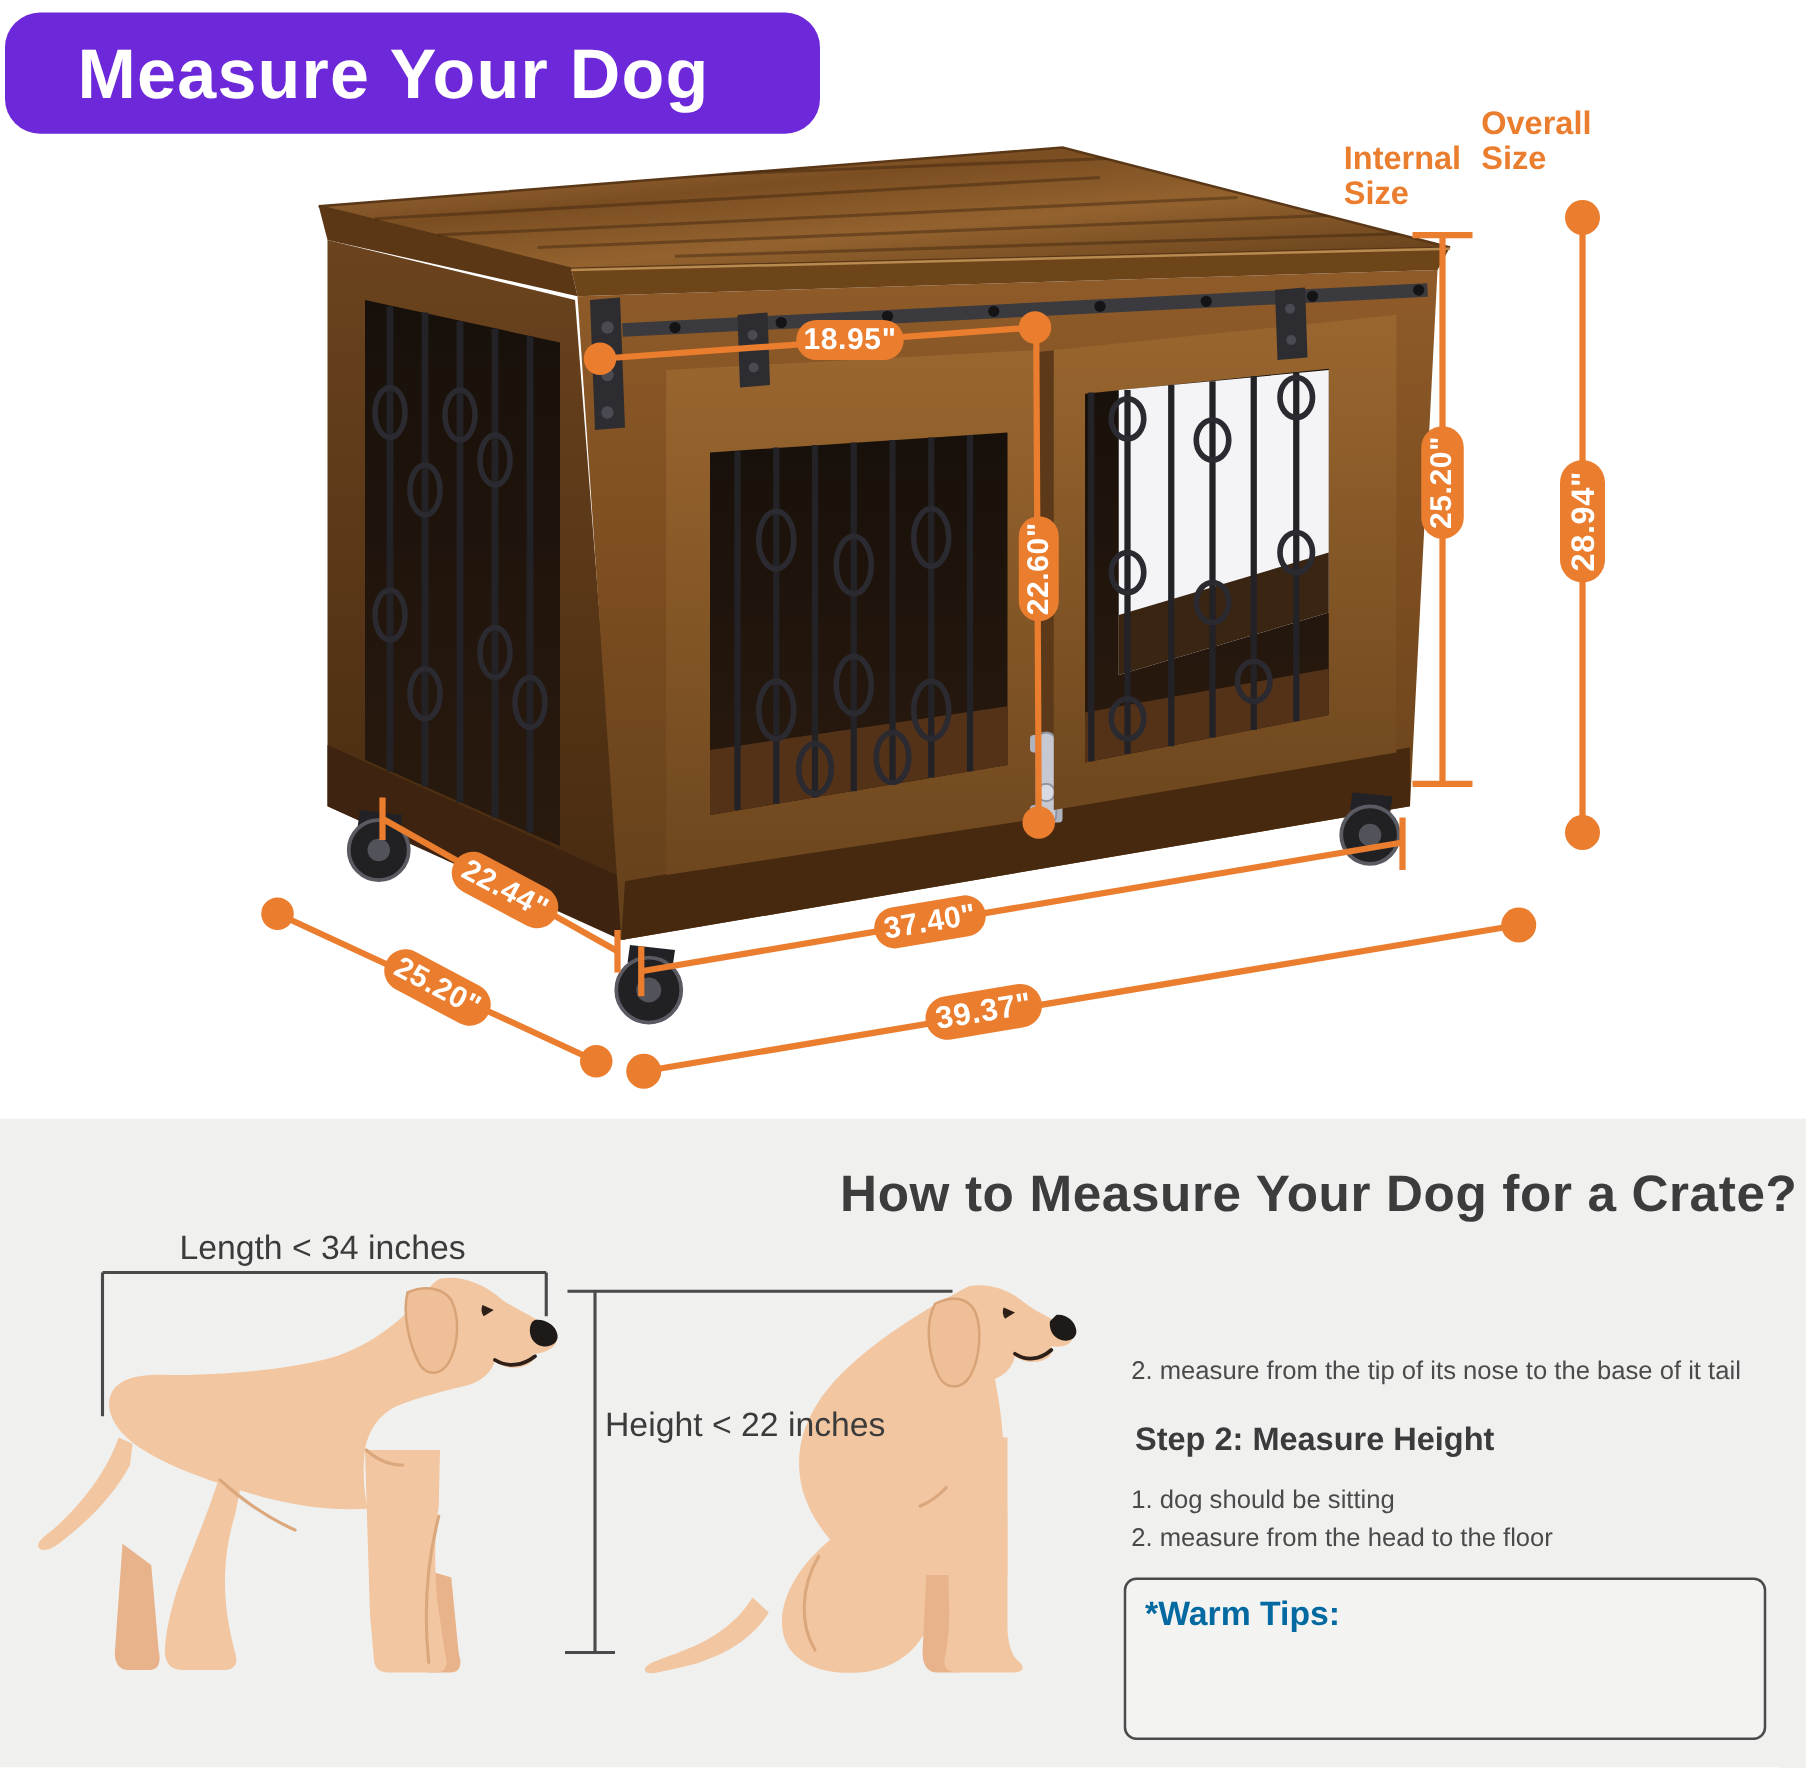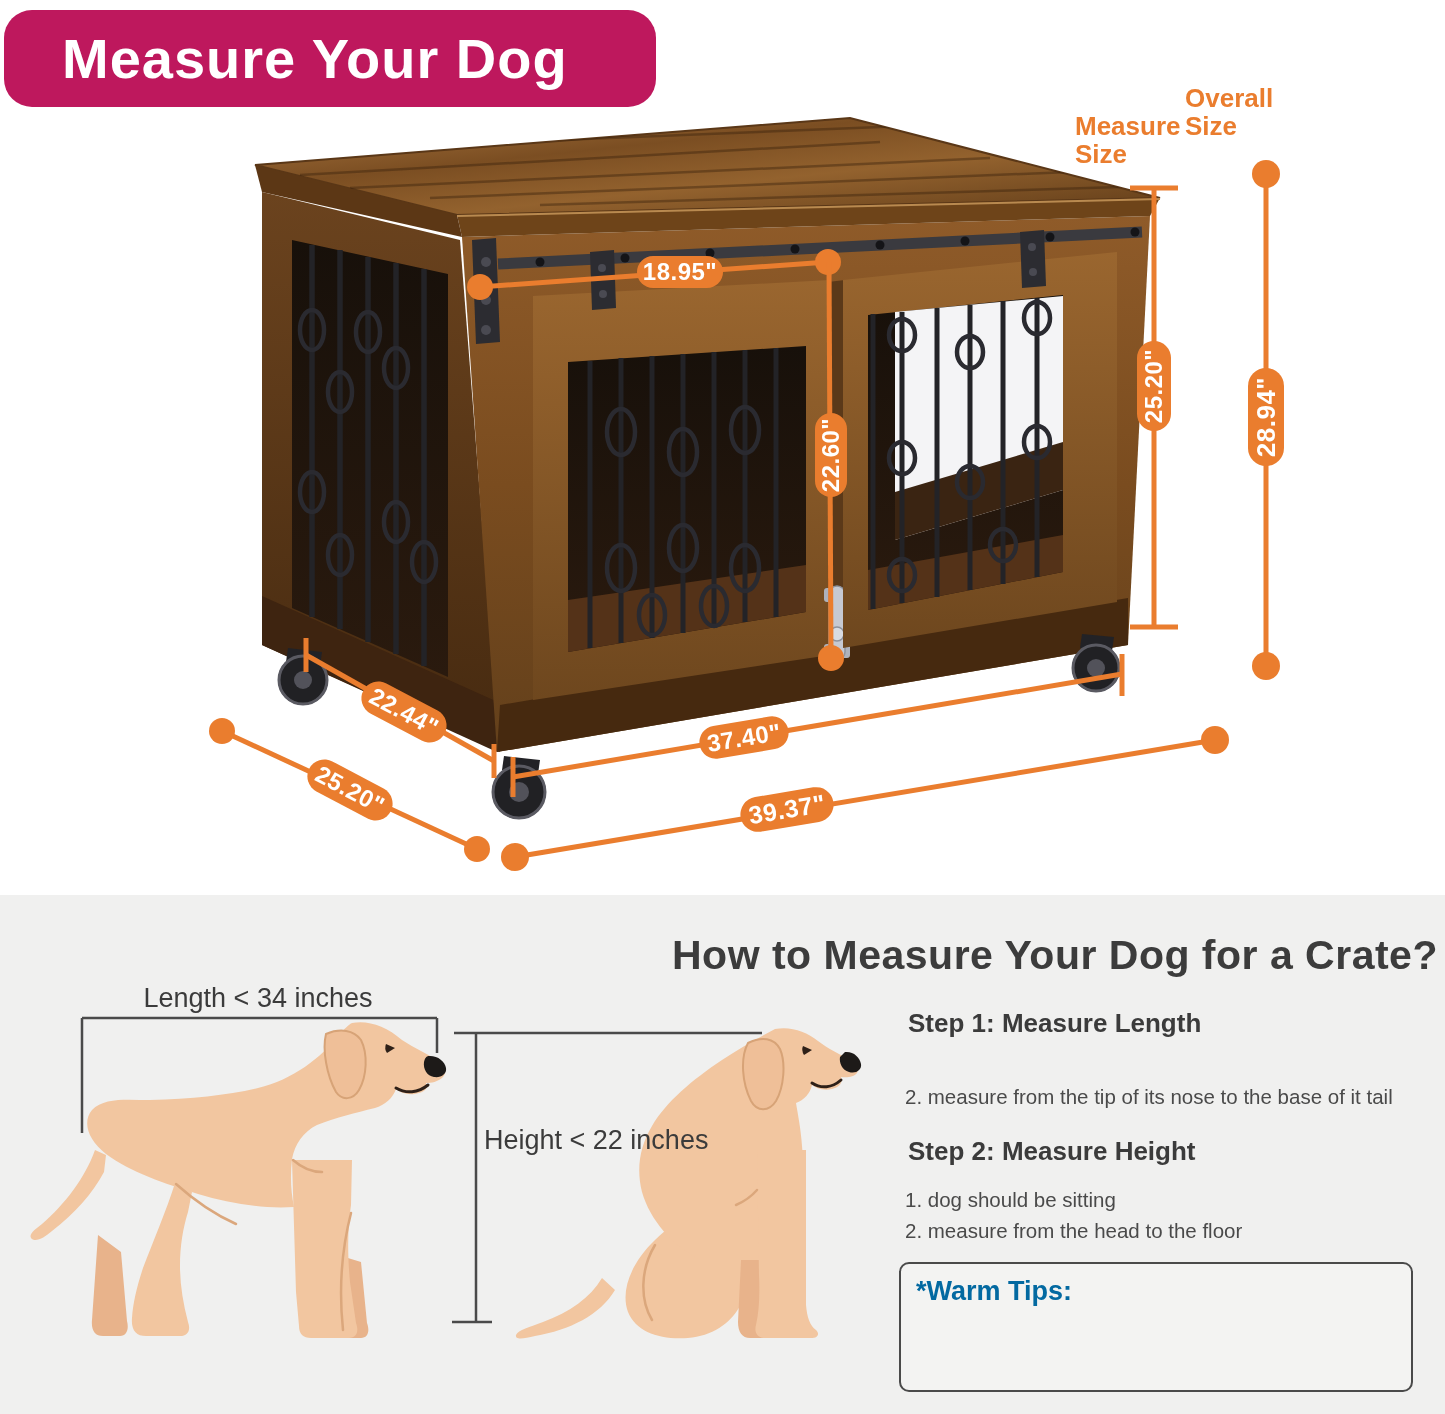--- a/index.html
+++ b/index.html
@@ -1,20 +1,20 @@
 <!DOCTYPE html>
 <html><head>
 <meta charset="utf-8">
 <style>
   html,body{margin:0;padding:0;width:1445px;height:1414px;overflow:hidden;background:#ffffff;
             font-family:"Liberation Sans",sans-serif;}
   #stage{position:relative;width:1445px;height:1414px;}
   #art{position:absolute;left:0;top:0;z-index:1;}
   .txt{position:absolute;z-index:2;}
-  .banner{left:4px;top:10px;width:652px;height:97px;background:#be185d;border-radius:28px;
+  .banner{left:4px;top:10px;width:652px;height:97px;background:#6d28d9;border-radius:28px;
           display:flex;align-items:center;padding-left:58px;box-sizing:border-box;}
   .banner span{color:#ffffff;font-size:56px;font-weight:bold;letter-spacing:1px;}
   .olabel{color:#EA7D2E;font-weight:bold;font-size:26px;line-height:28px;text-align:left;}
   .olabel span{display:block;}
   .pill{position:absolute;z-index:2;display:flex;align-items:center;justify-content:center;
         background:#EA7D2E;color:#ffffff;font-weight:bold;font-size:24px;border-radius:22px;
         letter-spacing:.5px;white-space:nowrap;}
   .heading{left:660px;top:932px;width:790px;text-align:center;font-size:41px;font-weight:bold;
            color:#3C3C3C;letter-spacing:.5px;}
   .measure-label{color:#3B3B3B;font-size:27px;}
@@ -263,21 +263,21 @@
     <line x1="476" y1="1033" x2="476" y2="1322"></line>
     <line x1="452" y1="1322" x2="492" y2="1322"></line>
   </g>
 </svg>
 
 <div class="txt banner">
   <span>Measure Your Dog</span>
 </div>
 
 <div class="txt olabel" style="left:1075px;top:112px;width:160px;">
-  <span>Measure</span>
+  <span>Internal</span>
   <span>Size</span>
 </div>
 <div class="txt olabel" style="left:1185px;top:84px;width:160px;">
   <span>Overall</span>
   <span>Size</span>
 </div>
 
 <div class="pill" style="left:637px;top:256px;width:86px;height:32px;">
       <span>18.95"</span>
     </div>
@@ -301,21 +301,20 @@
     </div>
 <div class="pill" style="left:740px;top:792px;width:94px;height:35px;font-size:25px;transform:rotate(-9.5deg);">
       <span>39.37"</span>
     </div>
 
 <div class="txt heading">How to Measure Your Dog for a Crate?</div>
 
 <div class="txt measure-label" style="left:90px;top:983px;width:336px;text-align:center;">Length &lt; 34 inches</div>
 <div class="txt measure-label" style="left:484px;top:1125px;">Height &lt; 22 inches</div>
 
-<div class="txt step-title" style="left:908px;top:1008px;">Step 1: Measure Length</div>
 <div class="txt step-item" style="left:905px;top:1085px;">2. measure from the tip of its nose to the base of it tail</div>
 
 <div class="txt step-title" style="left:908px;top:1136px;">Step 2: Measure Height</div>
 <div class="txt step-item" style="left:905px;top:1188px;">1. dog should be sitting</div>
 <div class="txt step-item" style="left:905px;top:1219px;">2. measure from the head to the floor</div>
 
 <div class="txt tips-box"></div>
 <div class="txt tips-title">*Warm Tips:</div>
 
 </div>

